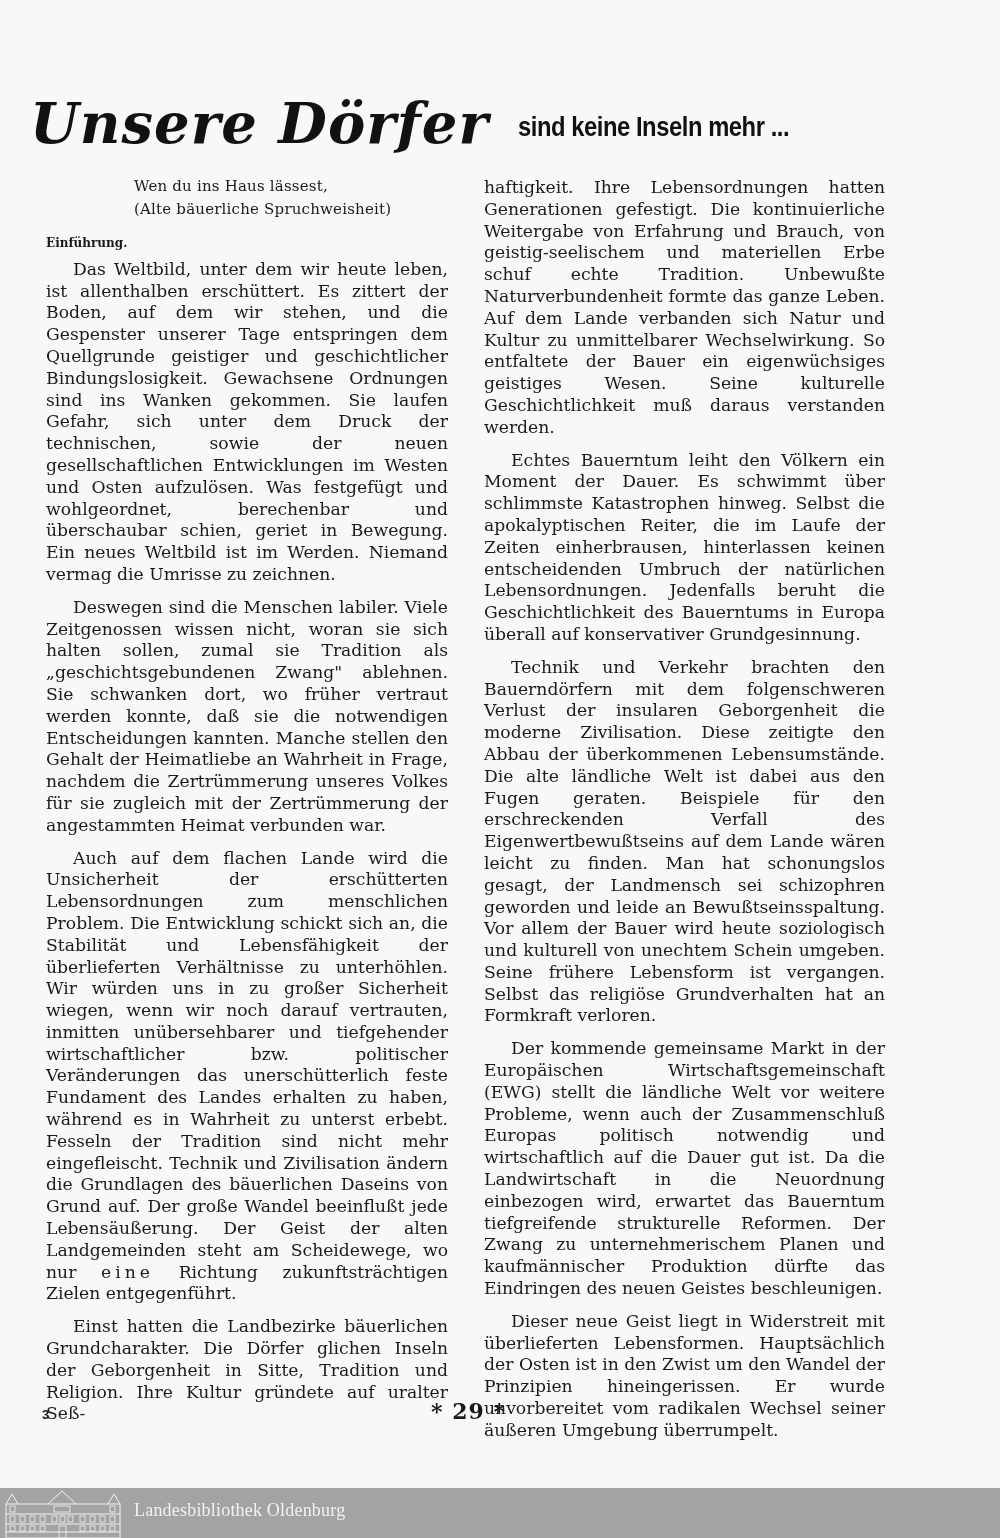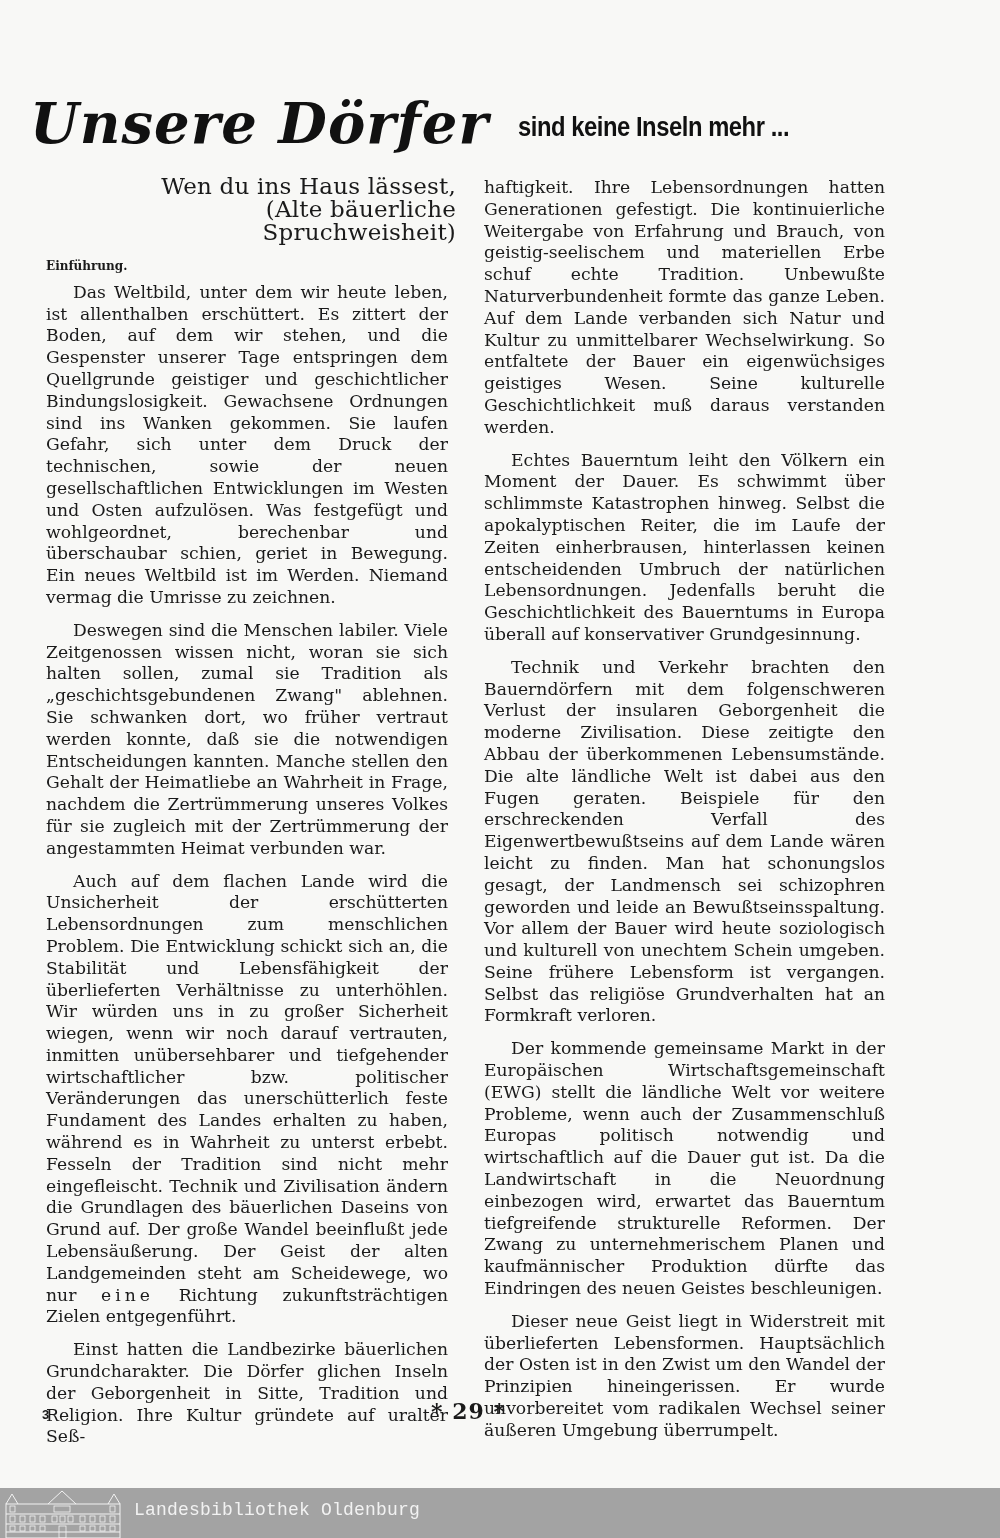--- a/index.html
+++ b/index.html
@@ -55,24 +55,24 @@
     top: 175px;
     width: 410px;
     font-size: 17.2px;
     line-height: 21.8px;
     text-align: justify;
     hyphens: manual;
   }
   .col-left { left: 46px; }
   .col-right { left: 484px; width: 409px; top: 177px; }
   .motto {
-    margin-left: 114px;
-    font-size: 23px;
+    margin-left: 88px;
+    font-size: 15px;
     line-height: 23px;
-    text-align: right;
+    text-align: left;
     letter-spacing: 0.2px;
   }
   .heading {
     font-weight: bold;
     margin-top: 12px;
     margin-bottom: 4px;
     font-size: 12px;
   }
   .para { margin: 0 8px 11px 0; text-indent: 27px; }
   .para.cont { text-indent: 0; }
@@ -107,21 +107,21 @@
     left: 4px;
     top: 2px;
     width: 118px;
     height: 48px;
   }
   .footer-text {
     position: absolute;
     left: 134px;
     top: 12px;
     color: #f2f2f2;
-    font-family: Liberation Mono, monospace;
+    font-family: Liberation Serif, serif;
     font-size: 18px;
     letter-spacing: 0.2px;
   }
 </style>
 </head>
 <body>
 
 <div class="page">
 
   <div class="title-row">

